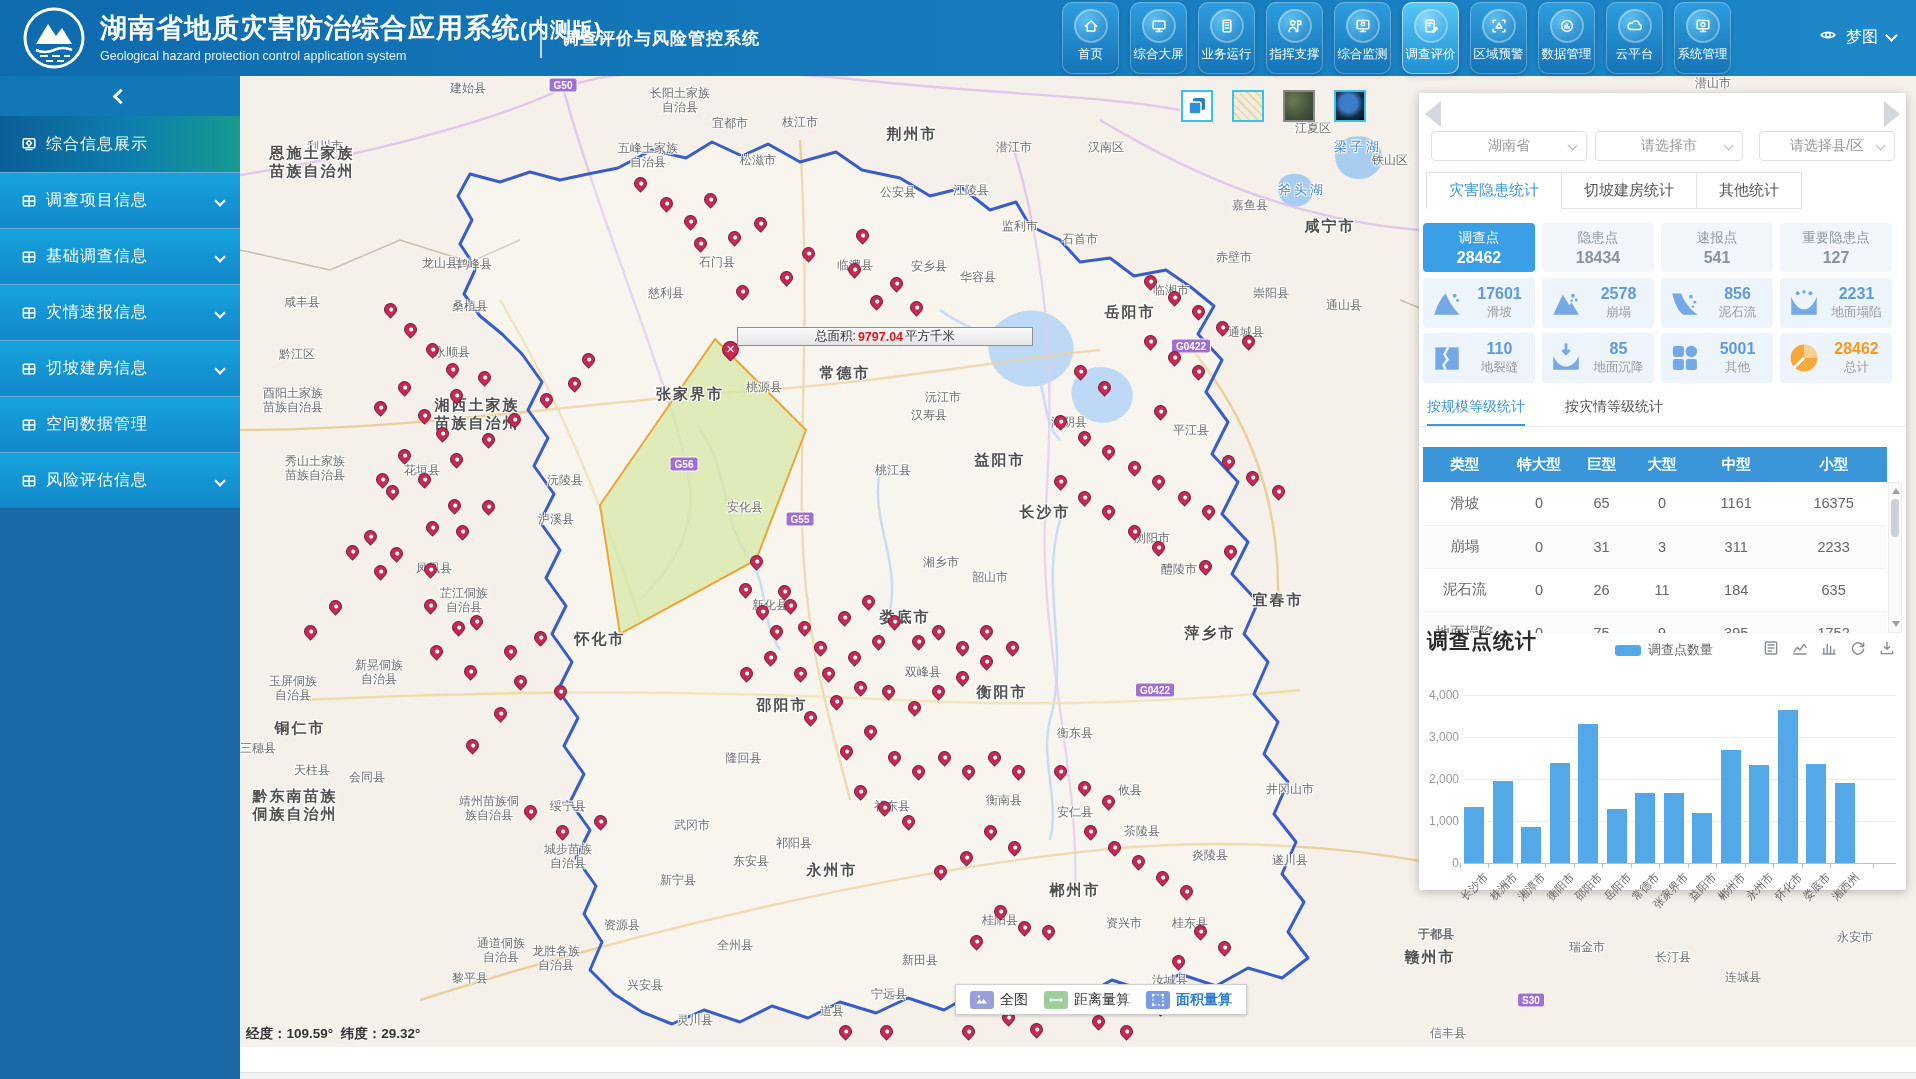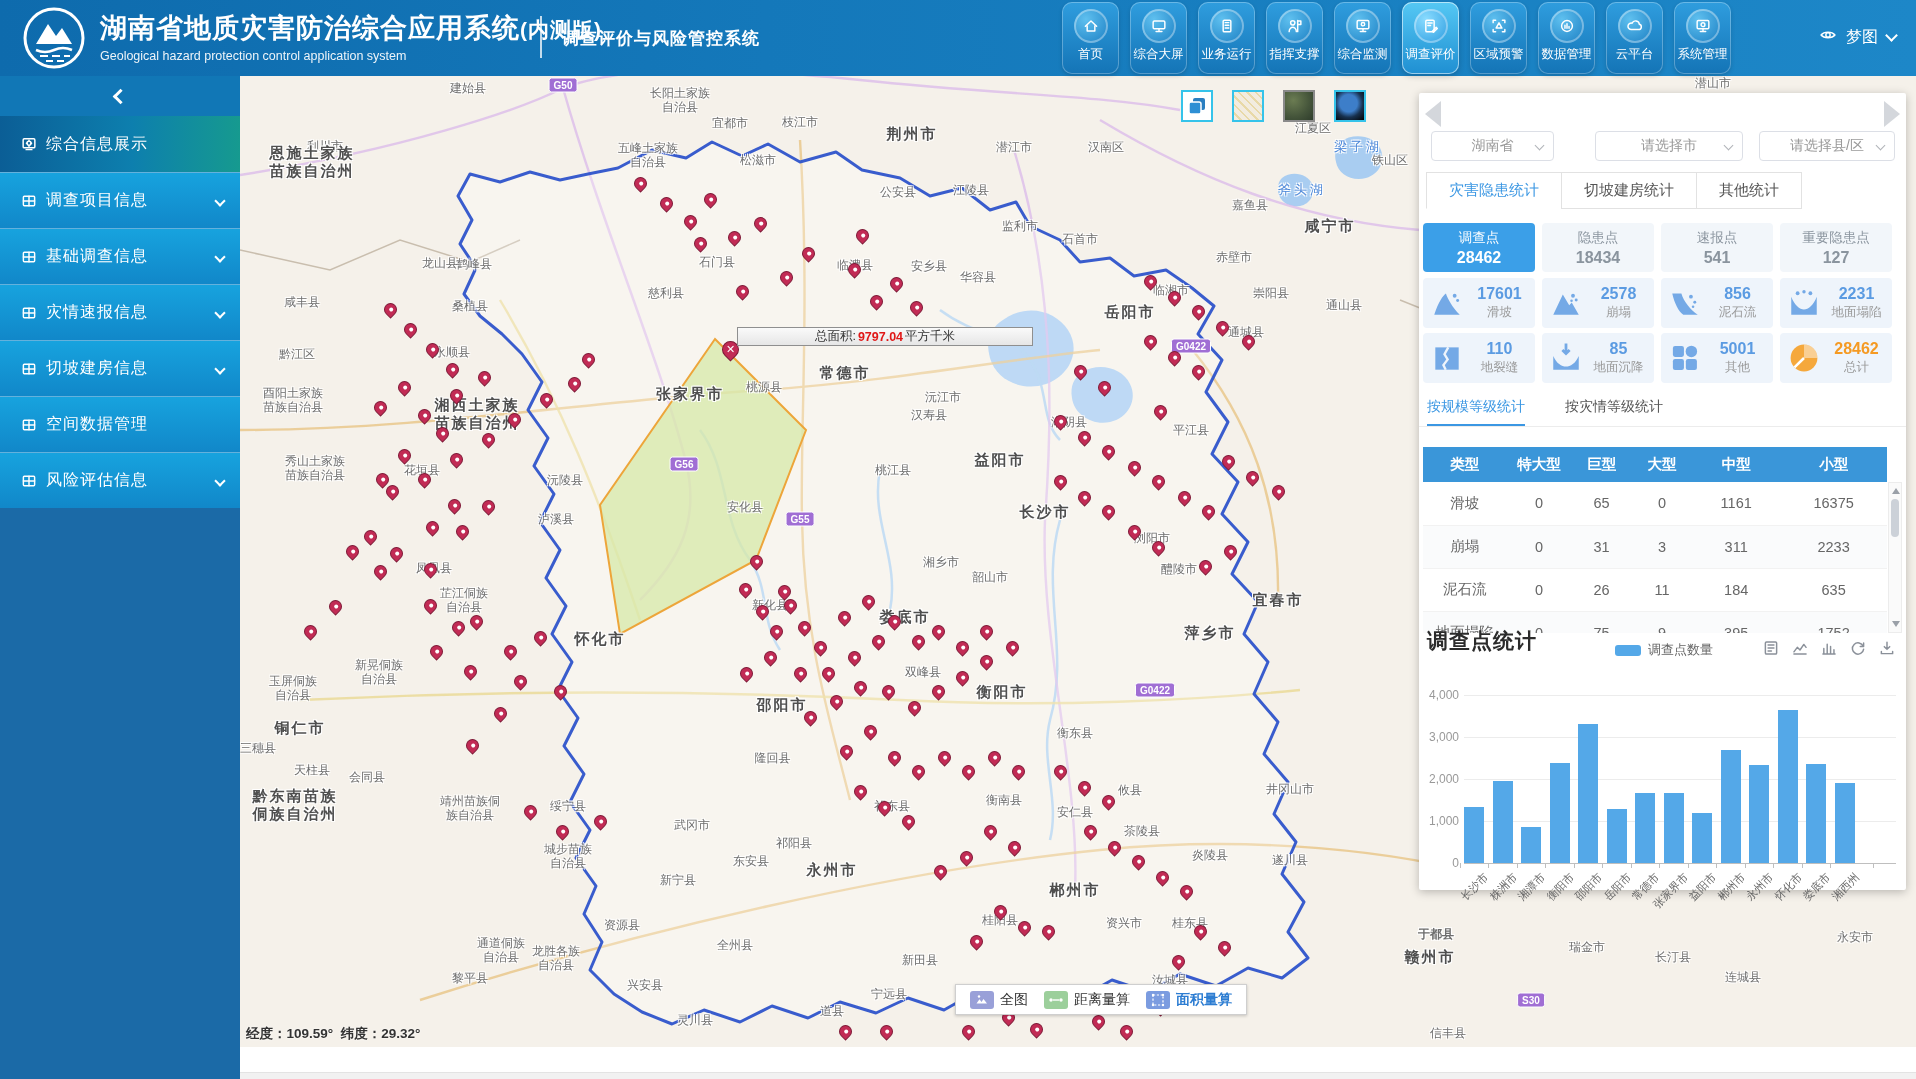--- a/index.html
+++ b/index.html
@@ -396,26 +396,26 @@
         <div class="maplabel big" style="left: 665px; top: 541px;">娄底市</div>
         <div class="maplabel" style="left: 683px; top: 596px;">双峰县</div>
         <div class="maplabel big" style="left: 360px; top: 563px;">怀化市</div>
         <div class="maplabel" style="left: 224px; top: 524px;">芷江侗族<br>自治县</div>
         <div class="maplabel" style="left: 139px; top: 596px;">新晃侗族<br>自治县</div>
         <div class="maplabel" style="left: 53px; top: 612px;">玉屏侗族<br>自治县</div>
         <div class="maplabel big" style="left: 60px; top: 652px;">铜仁市</div>
         <div class="maplabel" style="left: 72px; top: 694px;">天柱县</div>
         <div class="maplabel" style="left: 18px; top: 672px;">三穗县</div>
         <div class="maplabel" style="left: 127px; top: 701px;">会同县</div>
-        <div class="maplabel" style="left: 230px; top: 732px;">靖州苗族侗<br>族自治县</div>
+        <div class="maplabel" style="left: 249px; top: 732px;">靖州苗族侗<br>族自治县</div>
         <div class="maplabel" style="left: 328px; top: 730px;">绥宁县</div>
         <div class="maplabel" style="left: 328px; top: 780px;">城步苗族<br>自治县</div>
         <div class="maplabel" style="left: 452px; top: 749px; text-align: center;">武冈市</div>
         <div class="maplabel" style="left: 438px; top: 804px;">新宁县</div>
-        <div class="maplabel" style="left: 510px; top: 682px; padding-left: 45px;">隆回县</div>
+        <div class="maplabel" style="left: 481px; top: 682px; padding-left: 45px;">隆回县</div>
         <div class="maplabel big" style="left: 542px; top: 629px;">邵阳市</div>
         <div class="maplabel big" style="left: 762px; top: 616px;">衡阳市</div>
         <div class="maplabel" style="left: 764px; top: 724px;">衡南县</div>
         <div class="maplabel" style="left: 835px; top: 657px;">衡东县</div>
         <div class="maplabel" style="left: 939px; top: 493px;">醴陵市</div>
         <div class="maplabel big" style="left: 970px; top: 557px;">萍乡市</div>
         <div class="maplabel big" style="left: 1038px; top: 524px;">宜春市</div>
         <div class="maplabel" style="left: 1050px; top: 713px;">井冈山市</div>
         <div class="maplabel" style="left: 1050px; top: 784px;">遂川县</div>
         <div class="maplabel" style="left: 970px; top: 779px;">炎陵县</div>
@@ -681,21 +681,21 @@
       </div>
     <div id="coordbar">
       <span>经度：</span><span>109.59°</span>&nbsp;&nbsp;<span>纬度：</span><span>29.32°</span>
     </div>
   </div>
 
   <div id="panel">
     <div id="yprev" class="yeararrow"></div>
     <div id="ynext" class="yeararrow"></div>
     <div id="selects">
-        <div class="sel" style="left: 12px; width: 123px;">
+        <div class="sel" style="left: 12px; width: 156px;">
           <span>湖南省</span>
           <span class="scaret"></span>
         </div>
         <div class="sel" style="left: 176px; width: 148px;">
           <span>请选择市</span>
           <span class="scaret"></span>
         </div>
         <div class="sel" style="left: 340px; width: 136px;">
           <span>请选择县/区</span>
           <span class="scaret"></span>

